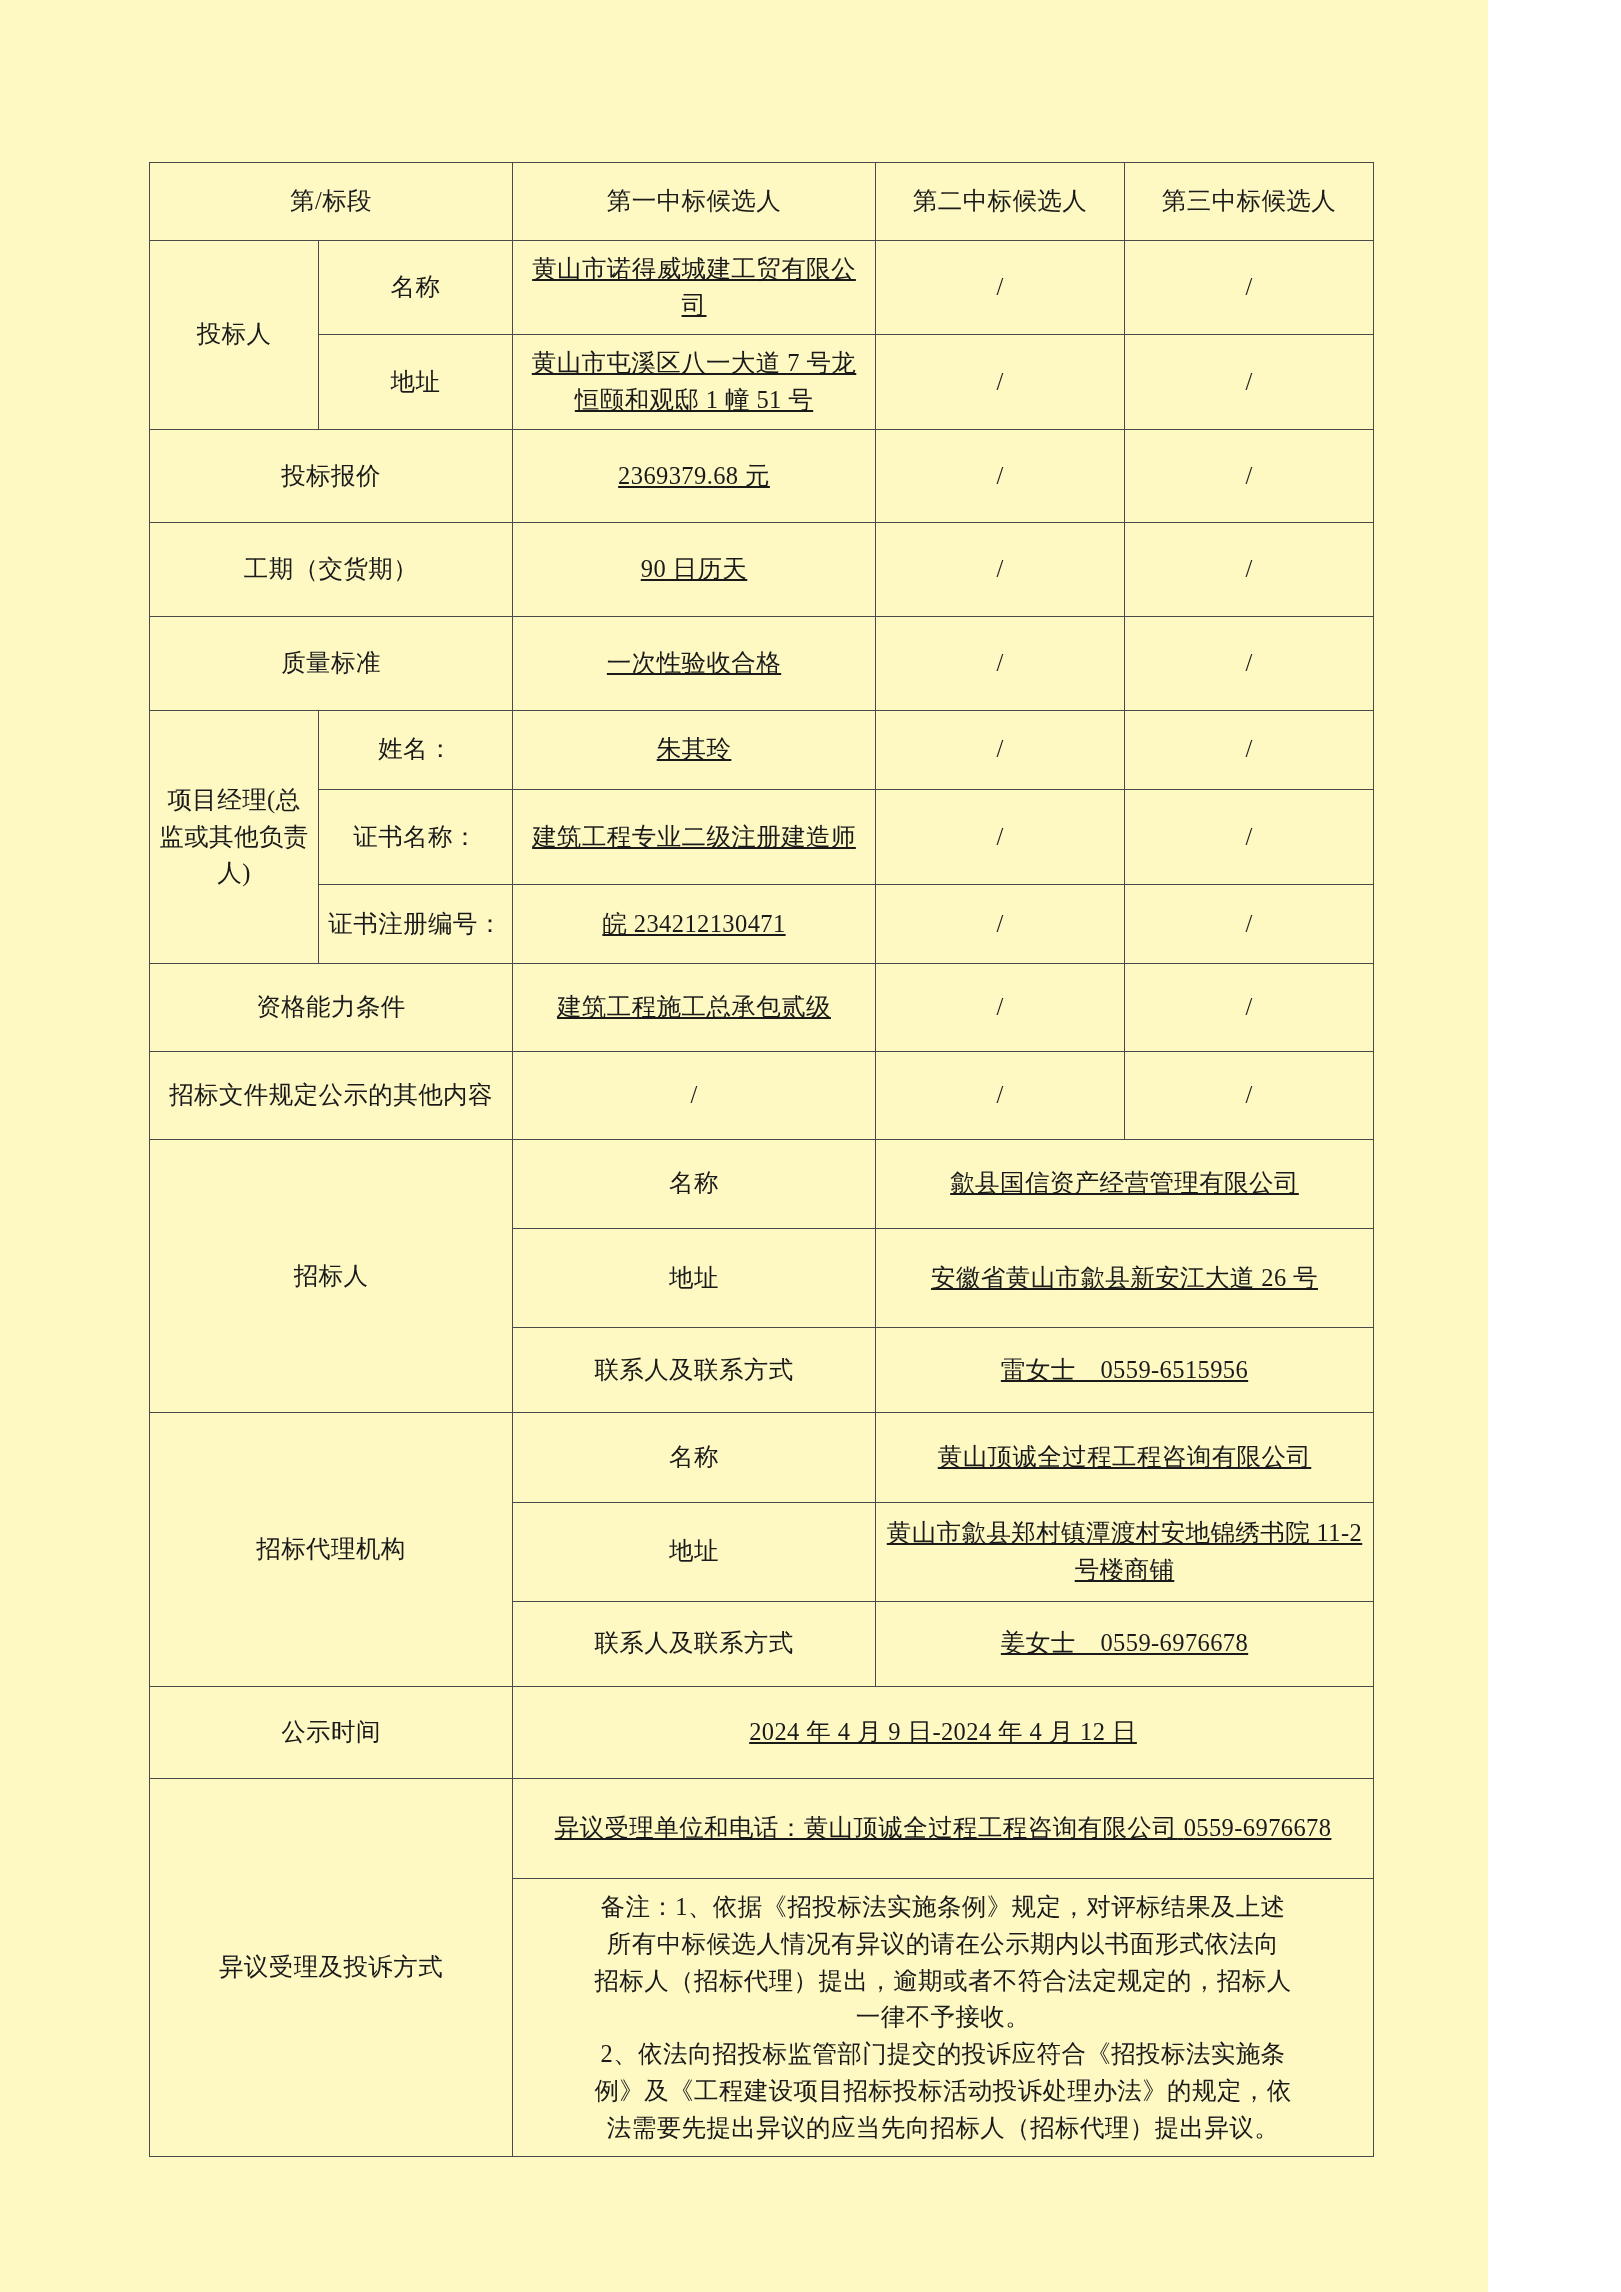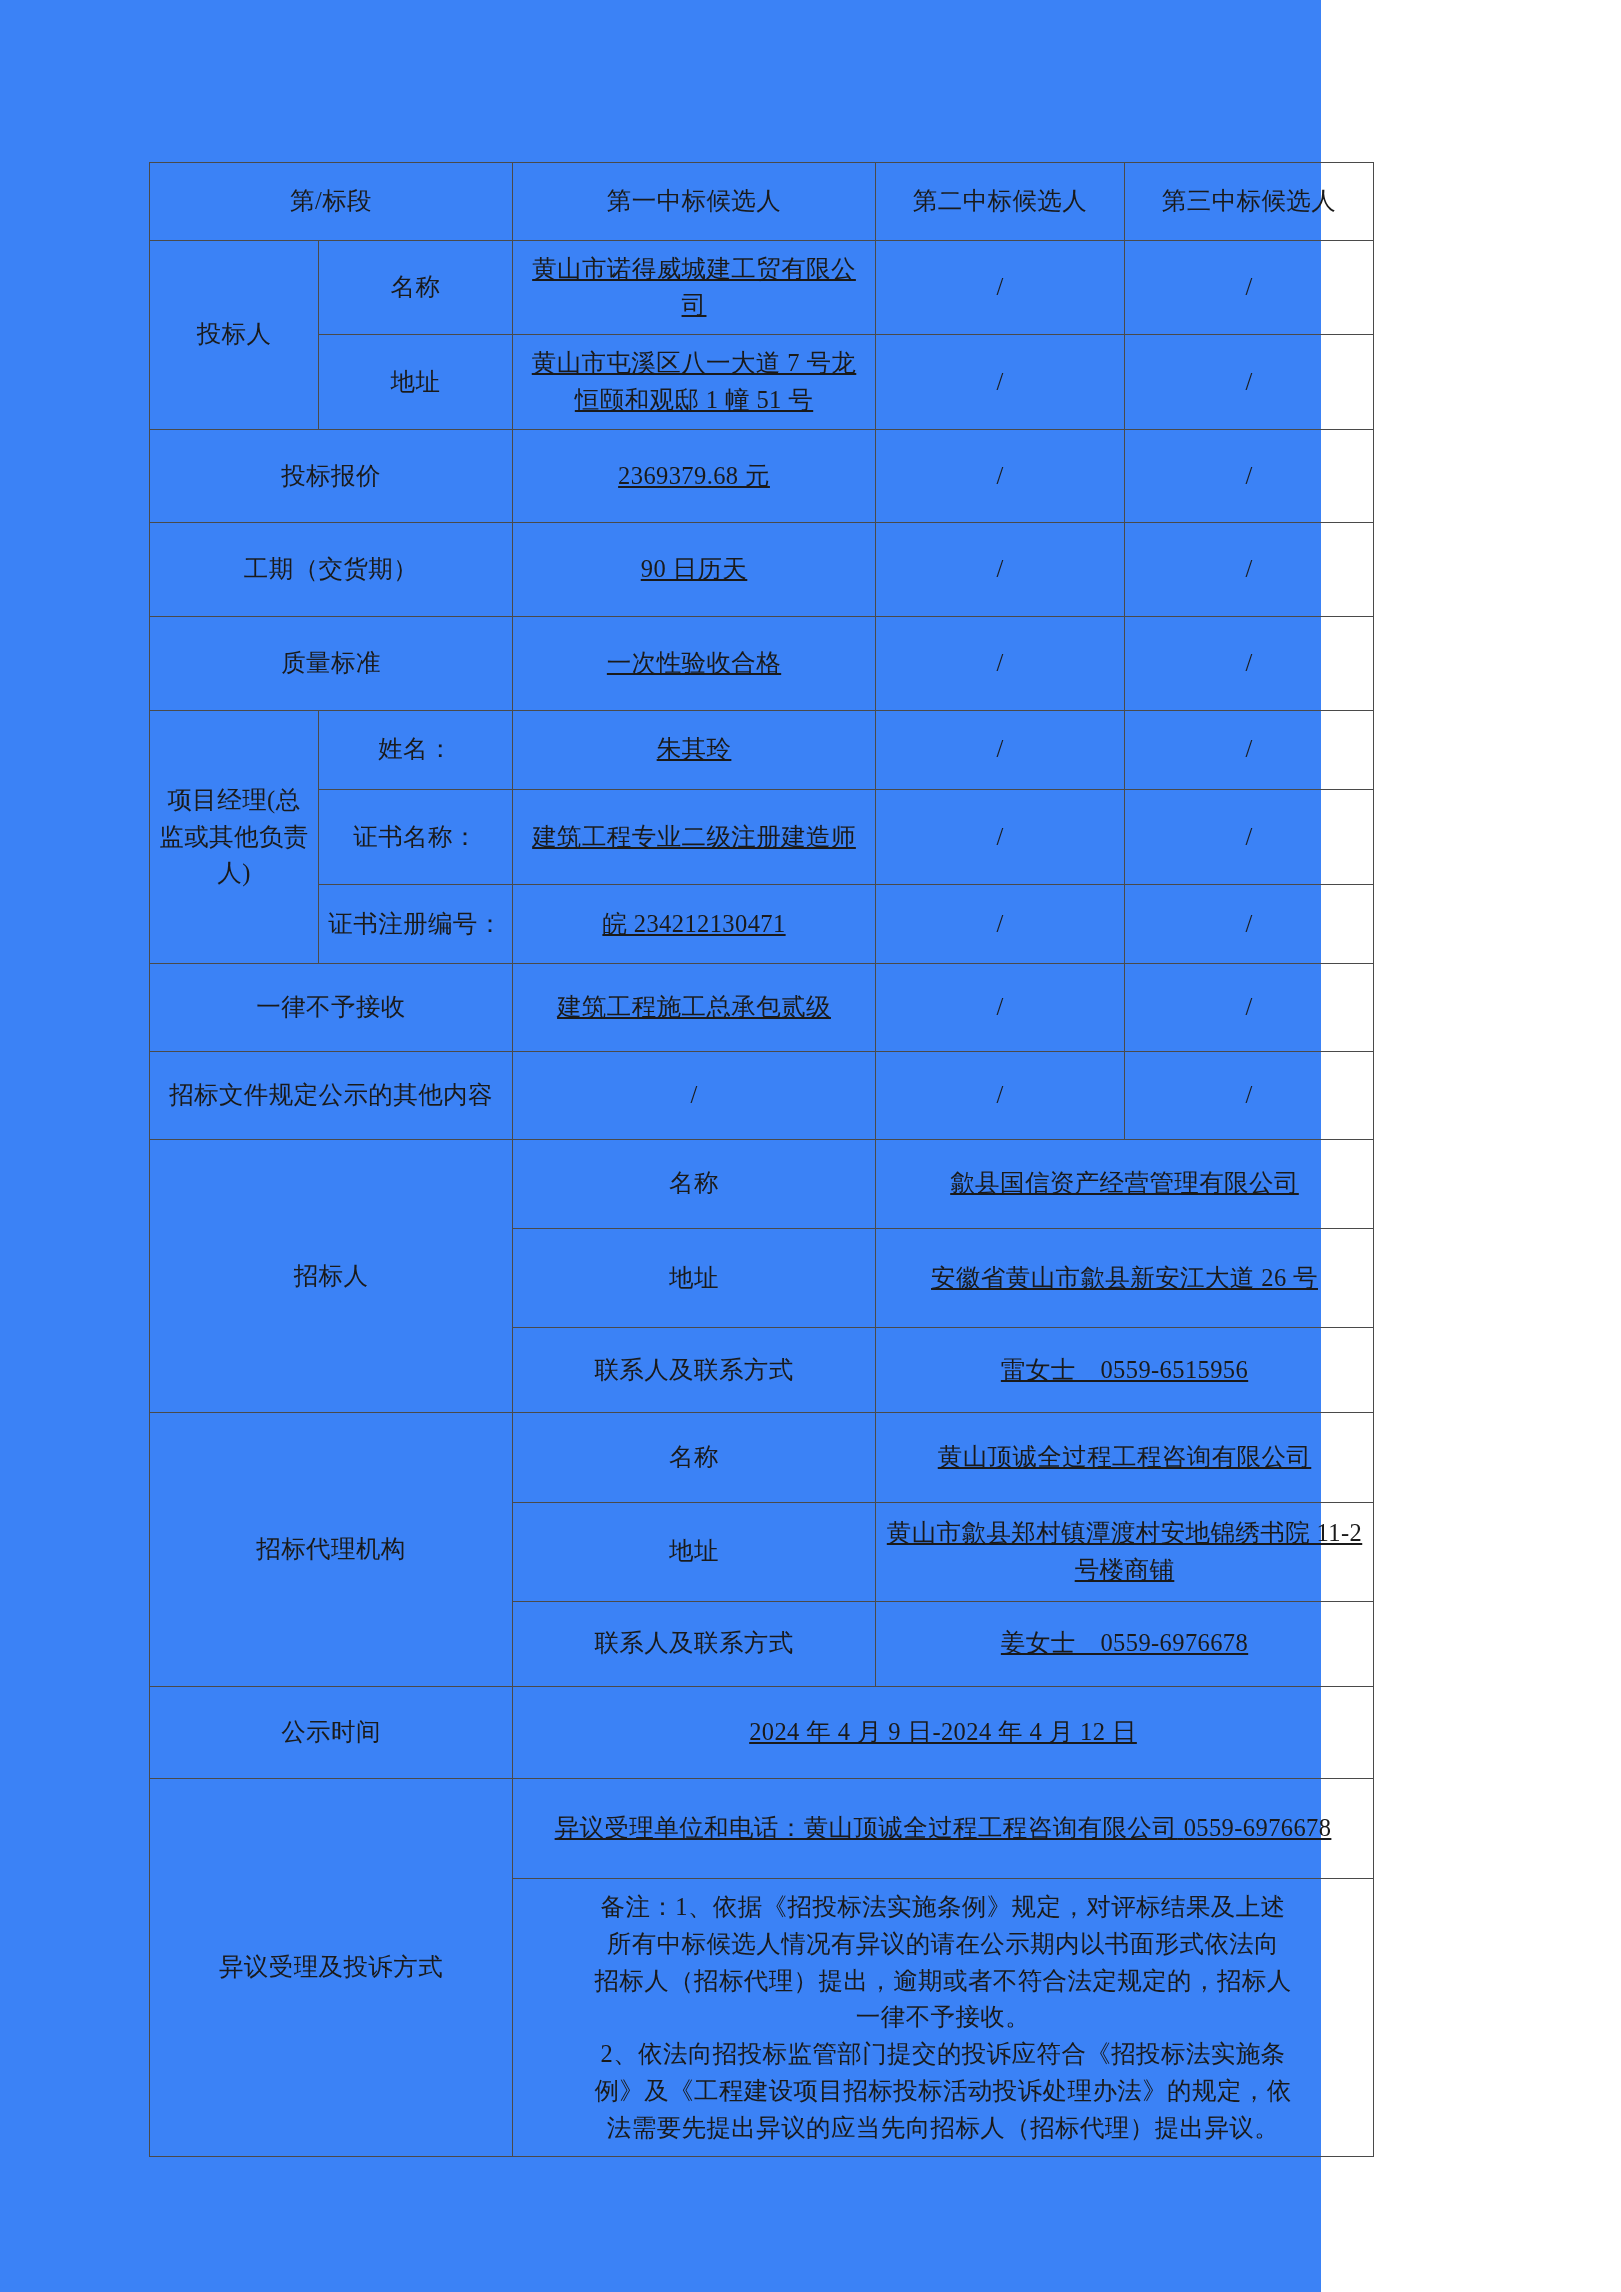--- a/index.html
+++ b/index.html
@@ -12,23 +12,23 @@
     width: 1621px;
     height: 2293px;
     font-family: "Liberation Serif", "DejaVu Serif", serif;
     color: #1a1a1a;
     position: relative;
     overflow: hidden;
   }
   .page {
     position: absolute;
     left: 0; top: 0;
-    width: 1321px;
+    width: 1488px;
     height: 2293px;
-    background: #3b82f6;
+    background: #fef9c3;
   }
   .sheet {
     position: absolute;
     left: 149px;
     top: 162px;
     width: 1223px;
   }
   table.bid-table {
     border-collapse: collapse;
     table-layout: fixed;
@@ -141,21 +141,21 @@
         </tr>
 
         <tr>
           <td class="label">证书注册编号：</td>
           <td class="value" style="height:59px;">皖 234212130471</td>
           <td class="slash">/</td>
           <td class="slash">/</td>
         </tr>
 
         <tr>
-          <td colspan="2" class="label" style="height:67px;">一律不予接收</td>
+          <td colspan="2" class="label" style="height:67px;">资格能力条件</td>
           <td class="value">建筑工程施工总承包贰级</td>
           <td class="slash">/</td>
           <td class="slash">/</td>
         </tr>
 
         <tr>
           <td colspan="2" class="label tight" style="height:67px;margin-top:11px;">招标文件规定公示的其他内容</td>
           <td class="slash">/</td>
           <td class="slash">/</td>
           <td class="slash">/</td>

